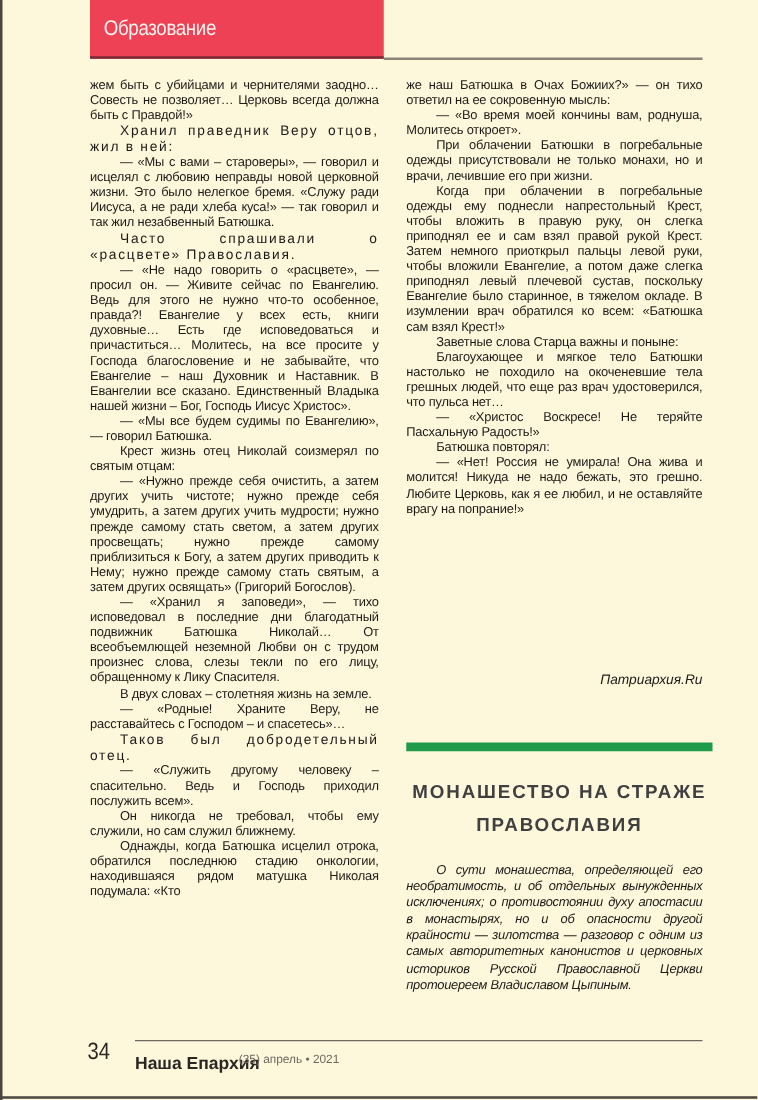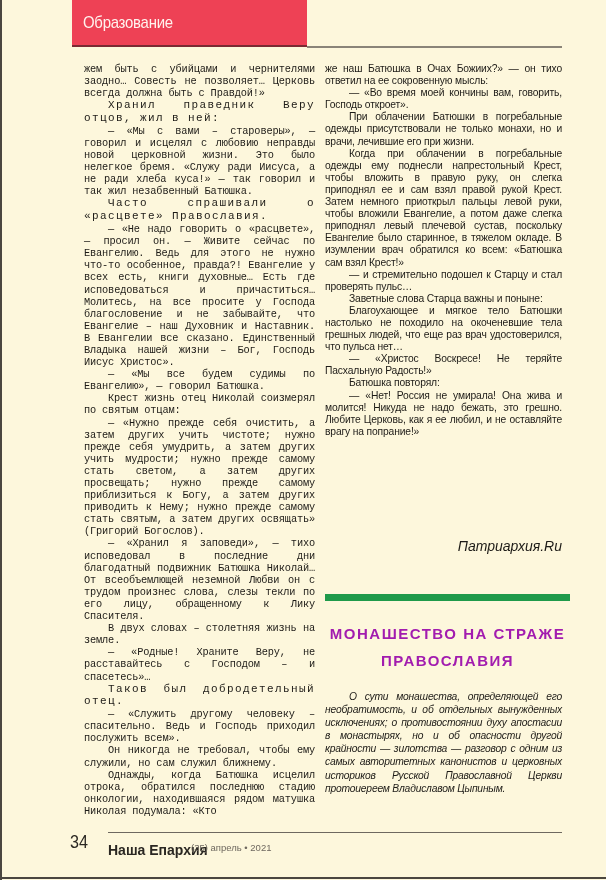--- a/index.html
+++ b/index.html
@@ -21,34 +21,34 @@
     font-family: "Liberation Sans Narrow", "Liberation Sans", sans-serif;
     font-size: 17px; letter-spacing: -0.3px;
     transform: scaleX(0.88); transform-origin: left center; display: inline-block;
   }
   .header-rule { position: absolute; left: 307px; top: 46px; width: 255px; height: 2px; background: #8a8478; }
 
   .col {
     position: absolute; top: 63px;
     font-size: 10.3px; line-height: 12.1px; letter-spacing: -0.15px;
   }
-  .col-left { left: 84px; width: 231px; font-family: Liberation Mono, monospace; }
+  .col-left { left: 72px; width: 231px; }
   .col-right { left: 325px; width: 237px; }
   .col p { margin: 0; text-align: justify; text-align-last: left; }
   .col p.ind { text-indent: 24px; }
   .col p.wide { letter-spacing: 1.4px; font-size: 11px; line-height: 12.8px; }
 
   .attribution {
     position: absolute; left: 325px; top: 538px; width: 237px; text-align: right;
-    font-style: italic; font-size: 14px;
+    font-style: italic; font-size: 11px;
   }
   .green-rule { position: absolute; left: 325px; top: 594px; width: 245px; height: 7px; background: #1f9a4a; }
   .section-title {
     position: absolute; left: 325px; top: 620px; width: 245px; text-align: center;
-    color: #a21caf; font-weight: bold; font-size: 15px; line-height: 27px; letter-spacing: 1.5px;
+    color: #404040; font-weight: bold; font-size: 15px; line-height: 27px; letter-spacing: 1.5px;
   }
   .lead {
     position: absolute; left: 325px; top: 690px; width: 237px;
     font-style: italic; font-size: 10.3px; line-height: 13.1px; letter-spacing: -0.2px;
     text-align: justify; text-align-last: left;
   }
   .lead p { margin: 0; text-indent: 24px; }
 
   .footer-rule { position: absolute; left: 108px; top: 832px; width: 454px; height: 1px; background: #6e685f; }
   .page-number { position: absolute; left: 70px; top: 831px; font-size: 19px; color: #2a2722; font-family: "Liberation Sans Narrow","Liberation Sans", sans-serif; transform: scaleX(0.85); transform-origin: left; }
@@ -78,24 +78,23 @@
     <p class="ind">— «Хранил я заповеди», — тихо исповедовал в последние дни благодатный подвижник Батюшка Николай… От всеобъемлющей неземной Любви он с трудом произнес слова, слезы текли по его лицу, обращенному к Лику Спасителя.</p>
     <p class="ind">В двух словах – столетняя жизнь на земле.</p>
     <p class="ind">— «Родные! Храните Веру, не расставайтесь с Господом – и спасетесь»…</p>
     <p class="ind wide">Таков был добродетельный отец.</p>
     <p class="ind">— «Служить другому человеку – спасительно. Ведь и Господь приходил послужить всем».</p>
     <p class="ind">Он никогда не требовал, чтобы ему служили, но сам служил ближнему.</p>
     <p class="ind">Однажды, когда Батюшка исцелил отрока, обратился последнюю стадию онкологии, находившаяся рядом матушка Николая подумала: «Кто</p>
   </div>
 <div class="col col-right" id="colR">
     <p>же наш Батюшка в Очах Божиих?» — он тихо ответил на ее сокровенную мысль:</p>
-    <p class="ind">— «Во время моей кончины вам, говорить, Господь откроет».</p>
+    <p class="ind">— «Во время моей кончины вам, роднуша, Молитесь откроет».</p>
     <p class="ind">При облачении Батюшки в погребальные одежды присутствовали не только монахи, но и врачи, лечившие его при жизни.</p>
     <p class="ind">Когда при облачении в погребальные одежды ему поднесли напрестольный Крест, чтобы вложить в правую руку, он слегка приподнял ее и сам взял правой рукой Крест. Затем немного приоткрыл пальцы левой руки, чтобы вложили Евангелие, а потом даже слегка приподнял левый плечевой сустав, поскольку Евангелие было старинное, в тяжелом окладе. В изумлении врач обратился ко всем: «Батюшка сам взял Крест!»</p>
-    <p class="ind">— и стремительно подошел к Старцу и стал проверять пульс…</p>
     <p class="ind">Заветные слова Старца важны и поныне:</p>
     <p class="ind">Благоухающее и мягкое тело Батюшки настолько не походило на окоченевшие тела грешных людей, что еще раз врач удостоверился, что пульса нет…</p>
     <p class="ind">— «Христос Воскресе! Не теряйте Пасхальную Радость!»</p>
     <p class="ind">Батюшка повторял:</p>
     <p class="ind">— «Нет! Россия не умирала! Она жива и молится! Никуда не надо бежать, это грешно. Любите Церковь, как я ее любил, и не оставляйте врагу на попрание!»</p>
   </div>
 
 <div class="attribution">Патриархия.Ru</div>
 
 <div class="green-rule"></div>

